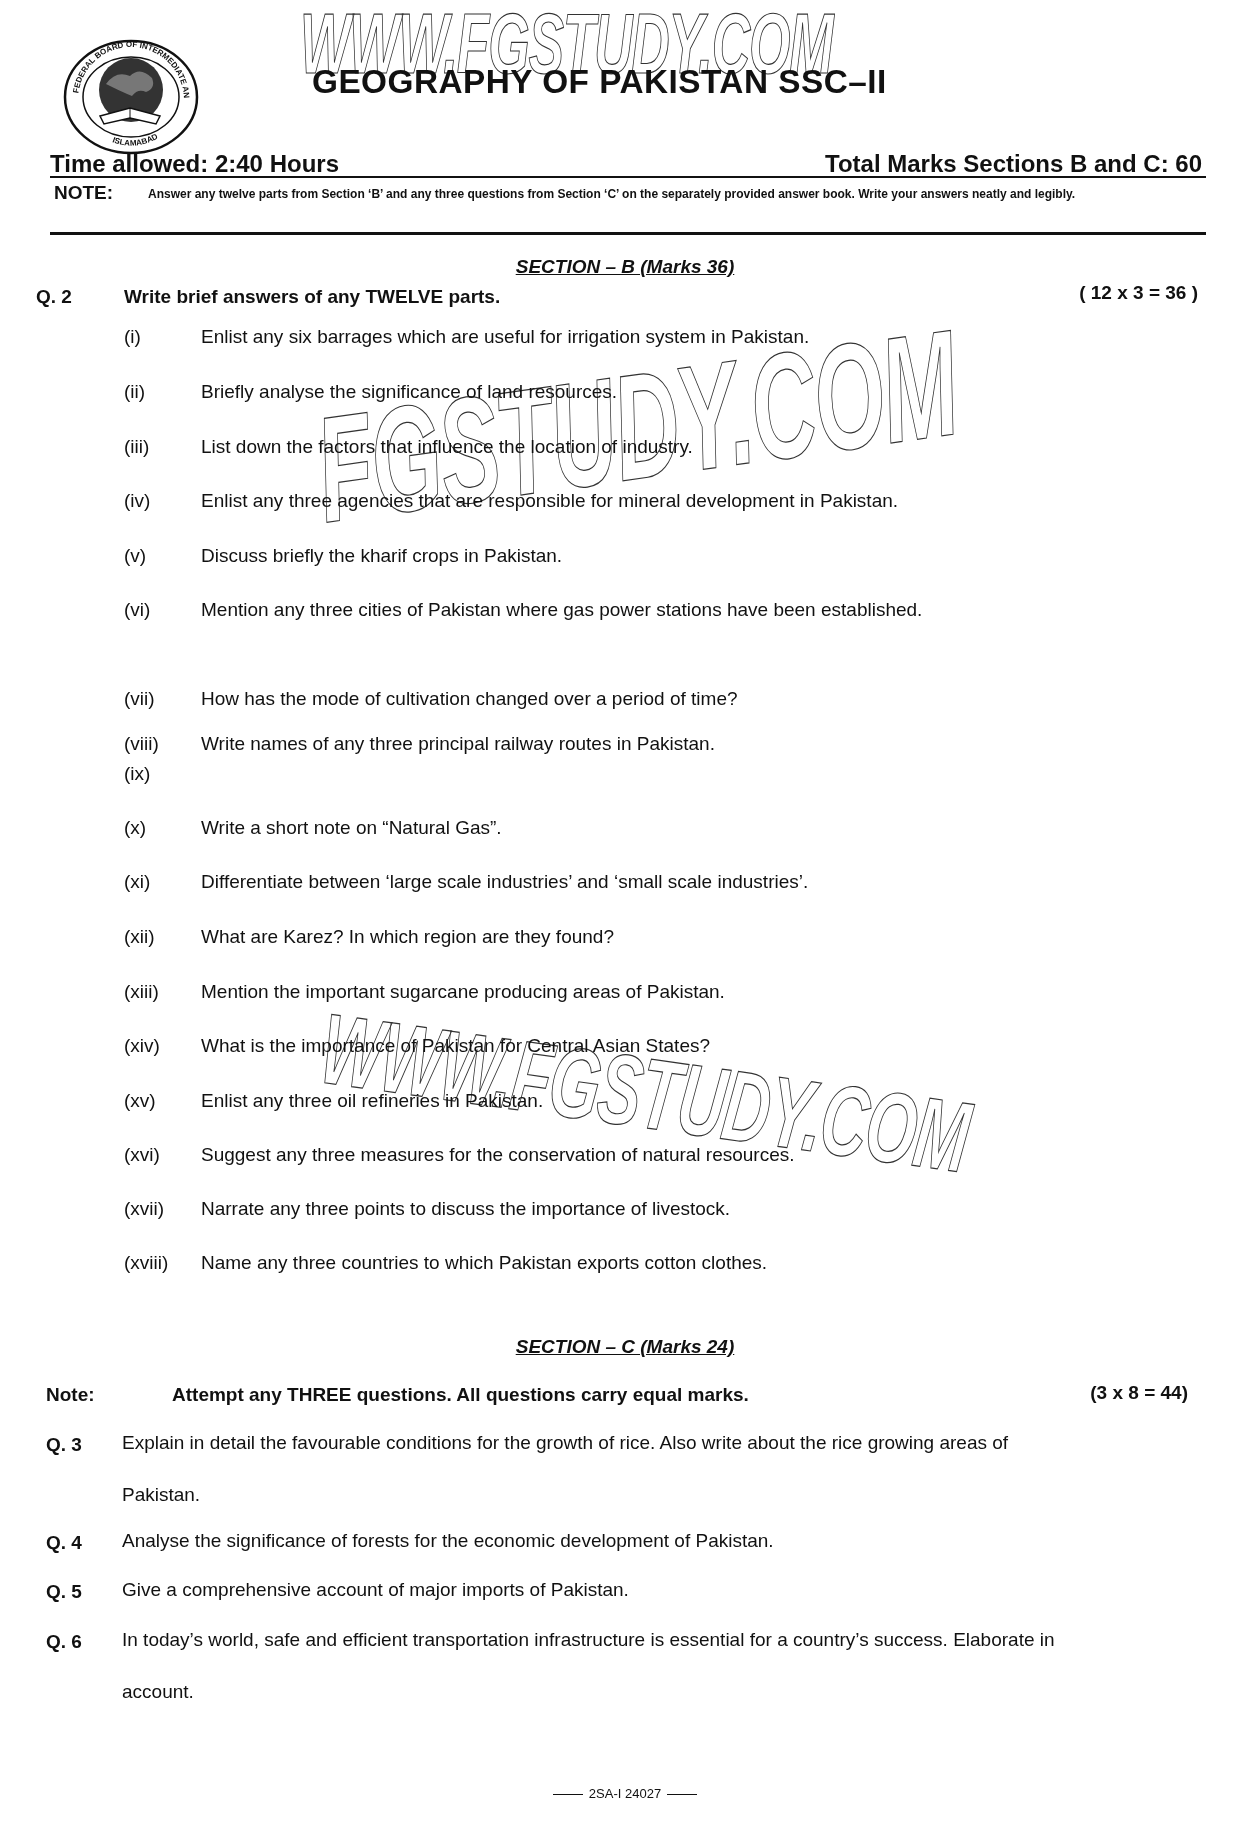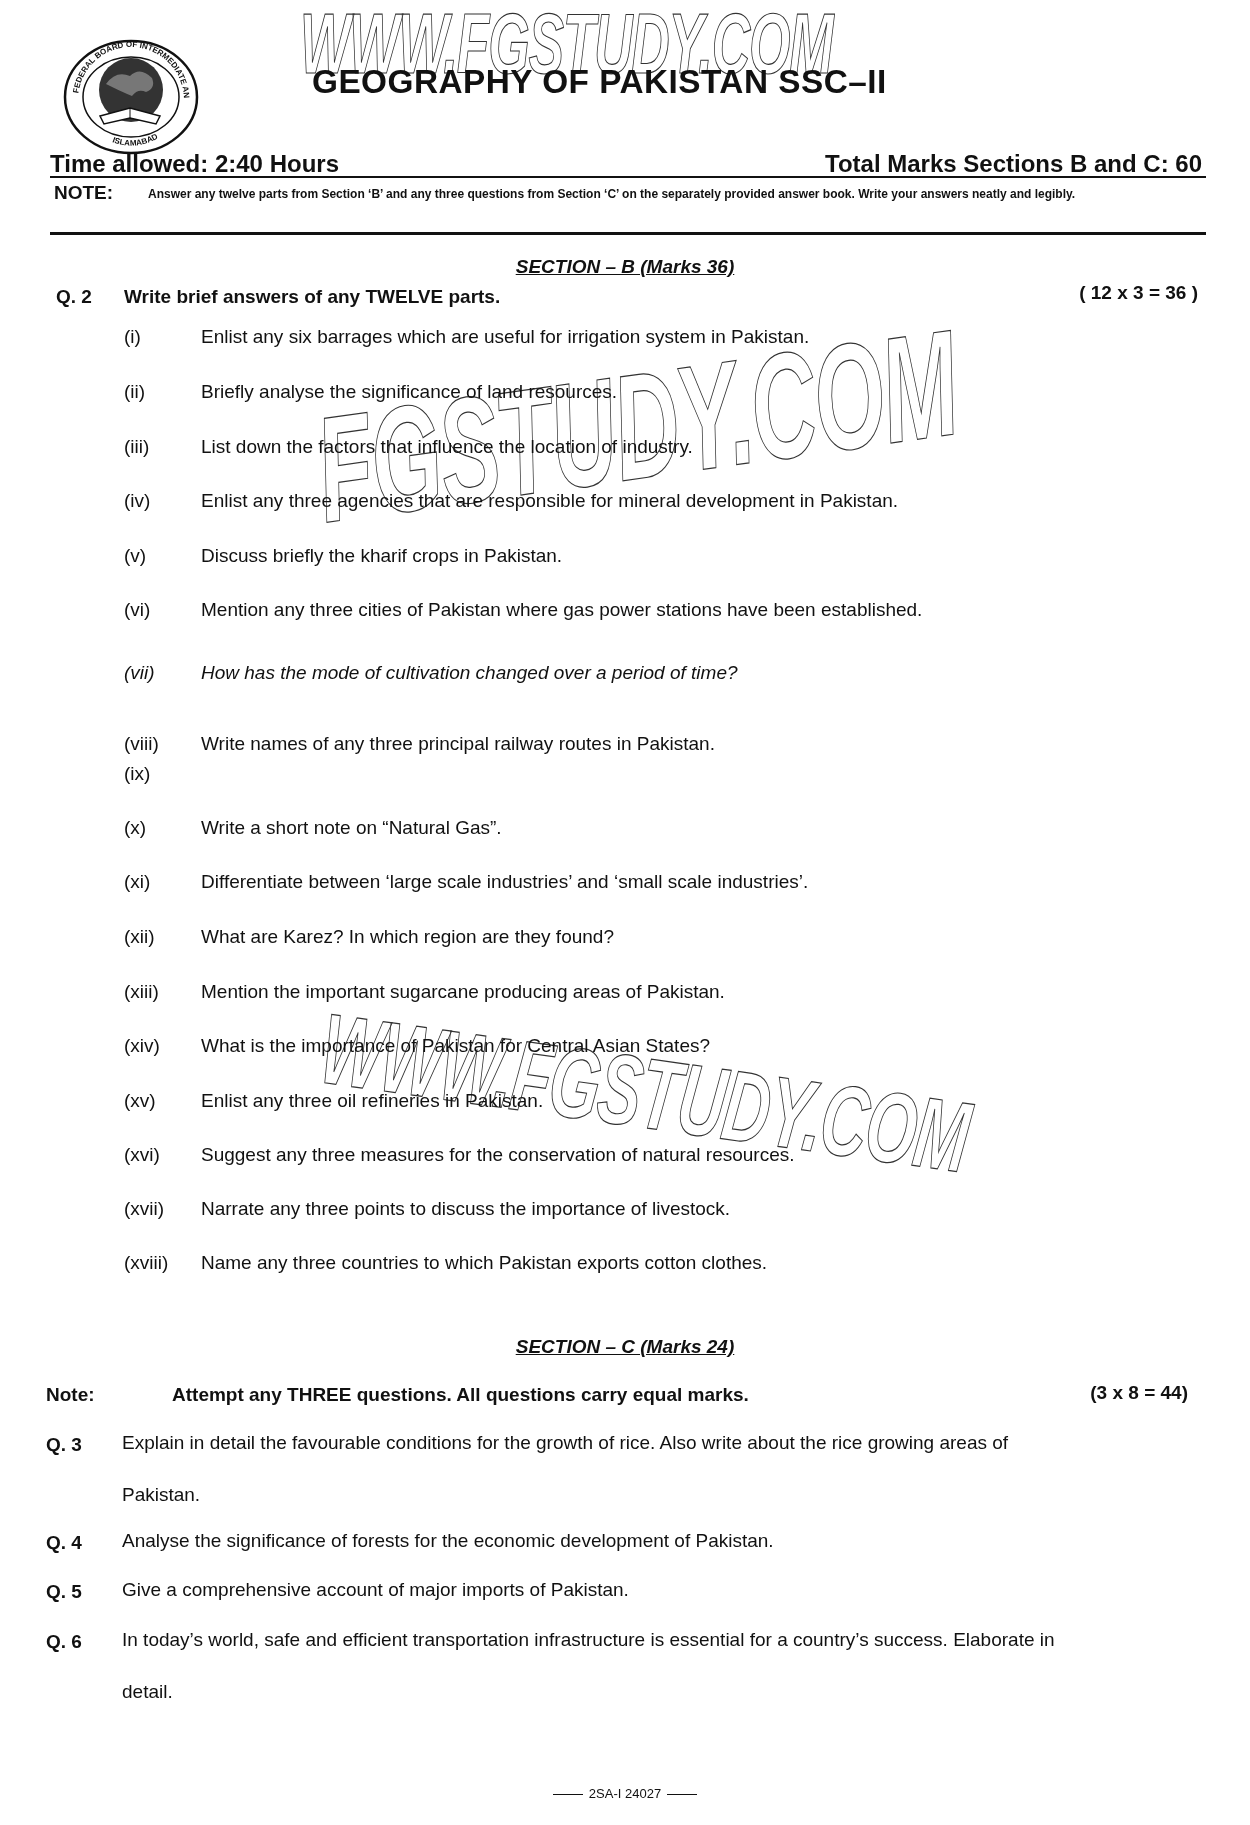--- a/index.html
+++ b/index.html
@@ -74,21 +74,21 @@
 
 <div class="abs time">Time allowed:  2:40 Hours</div>
 <div class="abs total">Total Marks Sections B and C:  60</div>
 <div class="abs rule" style="top:176px; height:2px;"></div>
 
 <div class="abs note-label">NOTE:</div>
 <div class="abs note-text">Answer any twelve parts from Section ‘B’ and any three questions from Section ‘C’ on the separately provided answer book. Write your answers neatly and legibly.</div>
 <div class="abs rule" style="top:232px; height:3px;"></div>
 
 <div class="abs sec-head" style="top:256px;">SECTION – B (Marks 36)</div>
-<div class="abs qnum" style="left:56px; top:286px;">Q. 2</div>
+<div class="abs qnum" style="left:36px; top:286px;">Q. 2</div>
 <div class="abs qtext bold" style="left:124px; top:286px;">Write brief answers of any TWELVE parts.</div>
 <div class="abs marks" style="right:52px; top:282px;">( 12 x 3 = 36 )</div>
 
 <div class="part-row" style="top:326px;">
     <span class="part-num">(i)</span>
     <span class="part-text">Enlist any six barrages which are useful for irrigation system in Pakistan.</span>
   </div>
 <div class="part-row" style="top:381px;">
     <span class="part-num">(ii)</span>
     <span class="part-text">Briefly analyse the significance of land resources.</span>
@@ -102,21 +102,21 @@
     <span class="part-text">Enlist any three agencies that are responsible for mineral development in Pakistan.</span>
   </div>
 <div class="part-row" style="top:545px;">
     <span class="part-num">(v)</span>
     <span class="part-text">Discuss briefly the kharif crops in Pakistan.</span>
   </div>
 <div class="part-row" style="top:599px;">
     <span class="part-num">(vi)</span>
     <span class="part-text">Mention any three cities of Pakistan where gas power stations have been established.</span>
   </div>
-<div class="part-row" style="top:662px;font-style:italic;">
+<div class="part-row" style="top:688px;">
     <span class="part-num">(vii)</span>
     <span class="part-text">How has the mode of cultivation changed over a period of time?</span>
   </div>
 <div class="part-row" style="top:733px;">
     <span class="part-num">(viii)</span>
     <span class="part-text">Write names of any three principal railway routes in Pakistan.</span>
   </div>
 <div class="part-row" style="top:763px;">
     <span class="part-num">(ix)</span>
   </div>
@@ -167,17 +167,17 @@
 <div class="abs qtext" style="left:122px; top:1484px;">Pakistan.</div>
 
 <div class="abs qnum" style="left:46px; top:1532px;">Q. 4</div>
 <div class="abs qtext" style="left:122px; top:1530px; white-space:nowrap;">Analyse the significance of forests for the economic development of Pakistan.</div>
 
 <div class="abs qnum" style="left:46px; top:1581px;">Q. 5</div>
 <div class="abs qtext" style="left:122px; top:1579px; white-space:nowrap;">Give a comprehensive account of major imports of Pakistan.</div>
 
 <div class="abs qnum" style="left:46px; top:1631px;">Q. 6</div>
 <div class="abs qtext" style="left:122px; top:1629px; white-space:nowrap;">In today’s world, safe and efficient transportation infrastructure is essential for a country’s success. Elaborate in</div>
-<div class="abs qtext" style="left:122px; top:1681px;">detail.</div>
+<div class="abs qtext" style="left:122px; top:1681px;">account.</div>
 
 <div class="abs footer">
   <span class="dash"></span><span>2SA-I 24027</span><span class="dash"></span>
 </div>
 
 </body></html>

